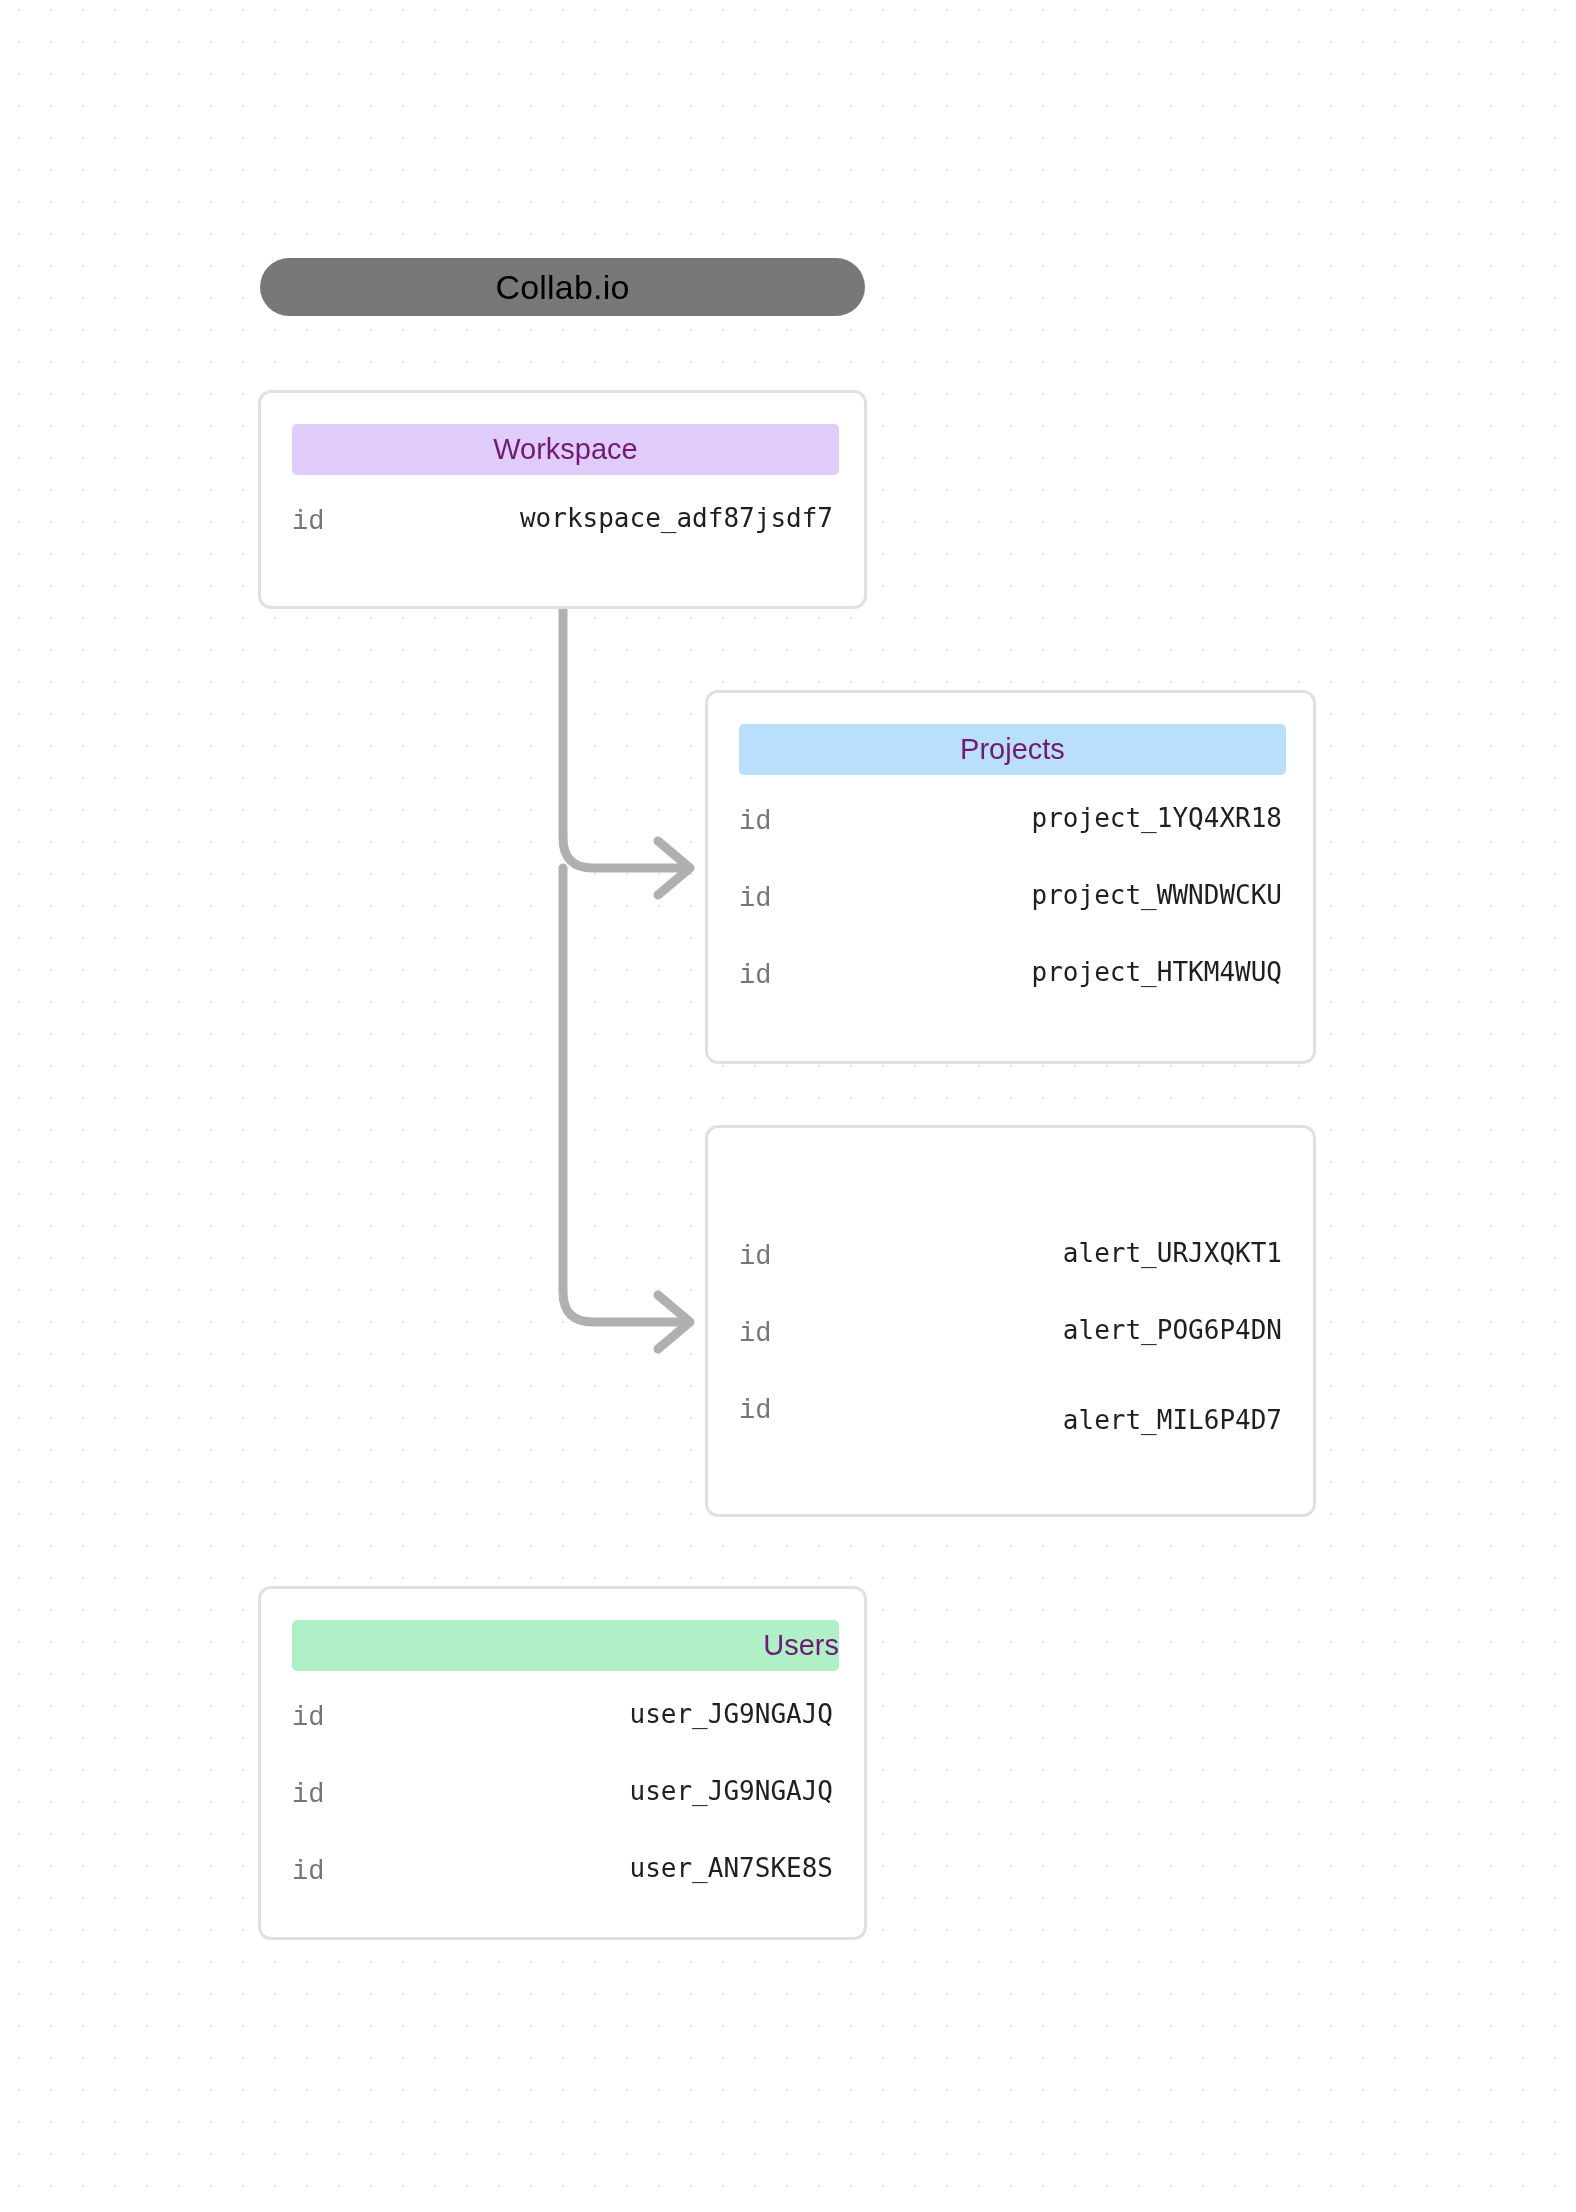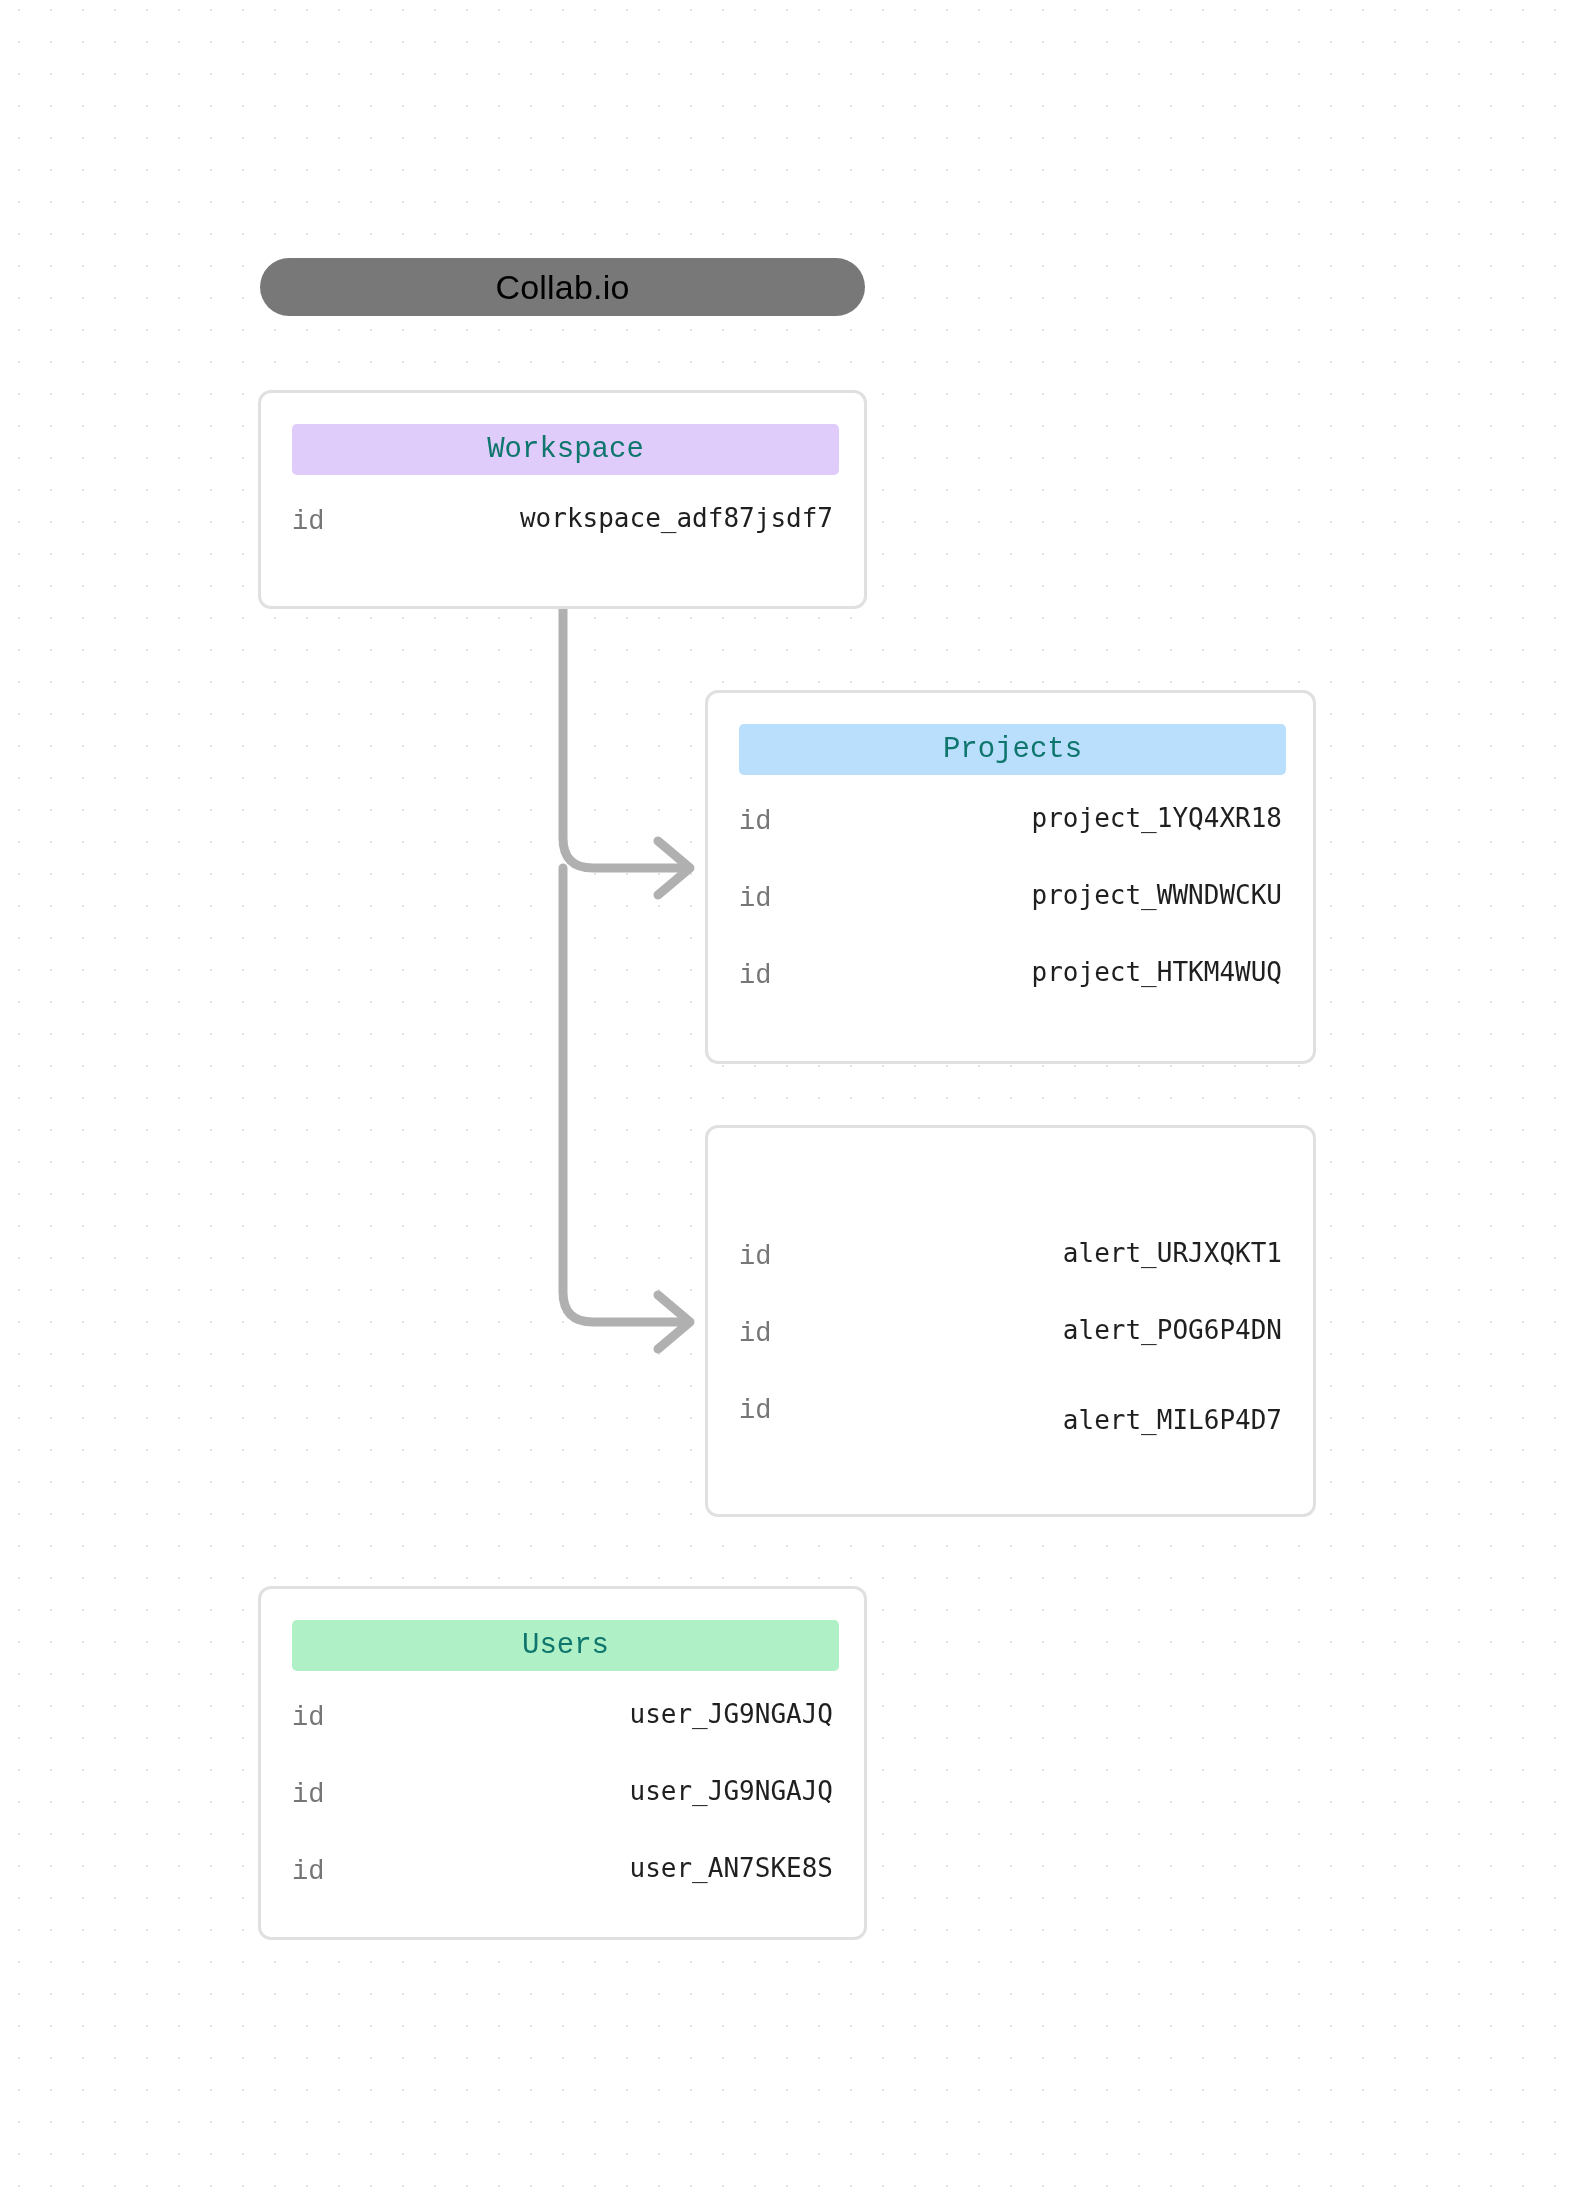--- a/index.html
+++ b/index.html
@@ -54,23 +54,23 @@
     position: absolute;
     left: 31px;
     top: 31px;
     height: 51px;
     border-radius: 5px;
     display: flex;
     align-items: center;
     justify-content: center;
   }
   .card-header .header-text {
-    font-family: Liberation Mono, monospace;
+    font-family: Liberation Sans, sans-serif;
     font-size: 29px;
-    color: #0f766e;
+    color: #701a75;
     line-height: 1;
   }
 
   .row {
     position: absolute;
     left: 0;
     right: 0;
     height: 56px;
   }
   .row .row-key {
@@ -107,21 +107,21 @@
   #card-projects .row-1 { top: 185px; }
   #card-projects .row-2 { top: 262px; }
 
   #card-alerts { left: 705px; top: 1125px; width: 611px; height: 392px; }
   #card-alerts .card-header { width: 547px; background: #b9dffd; }
   #card-alerts .row-0 { top: 108px; }
   #card-alerts .row-1 { top: 185px; }
   #card-alerts .row-2 { top: 262px; }
 
   #card-users { left: 258px; top: 1586px; width: 609px; height: 354px; }
-  #card-users .card-header { width: 547px; background: #aff0c6; }
+  #card-users .card-header { width: 547px; background: #aff0c6; justify-content: flex-end; }
   #card-users .row-0 { top: 108px; }
   #card-users .row-1 { top: 185px; }
   #card-users .row-2 { top: 262px; }
 
   
   .connectors {
     position: absolute;
     left: 0;
     top: 0;
     width: 1576px;

